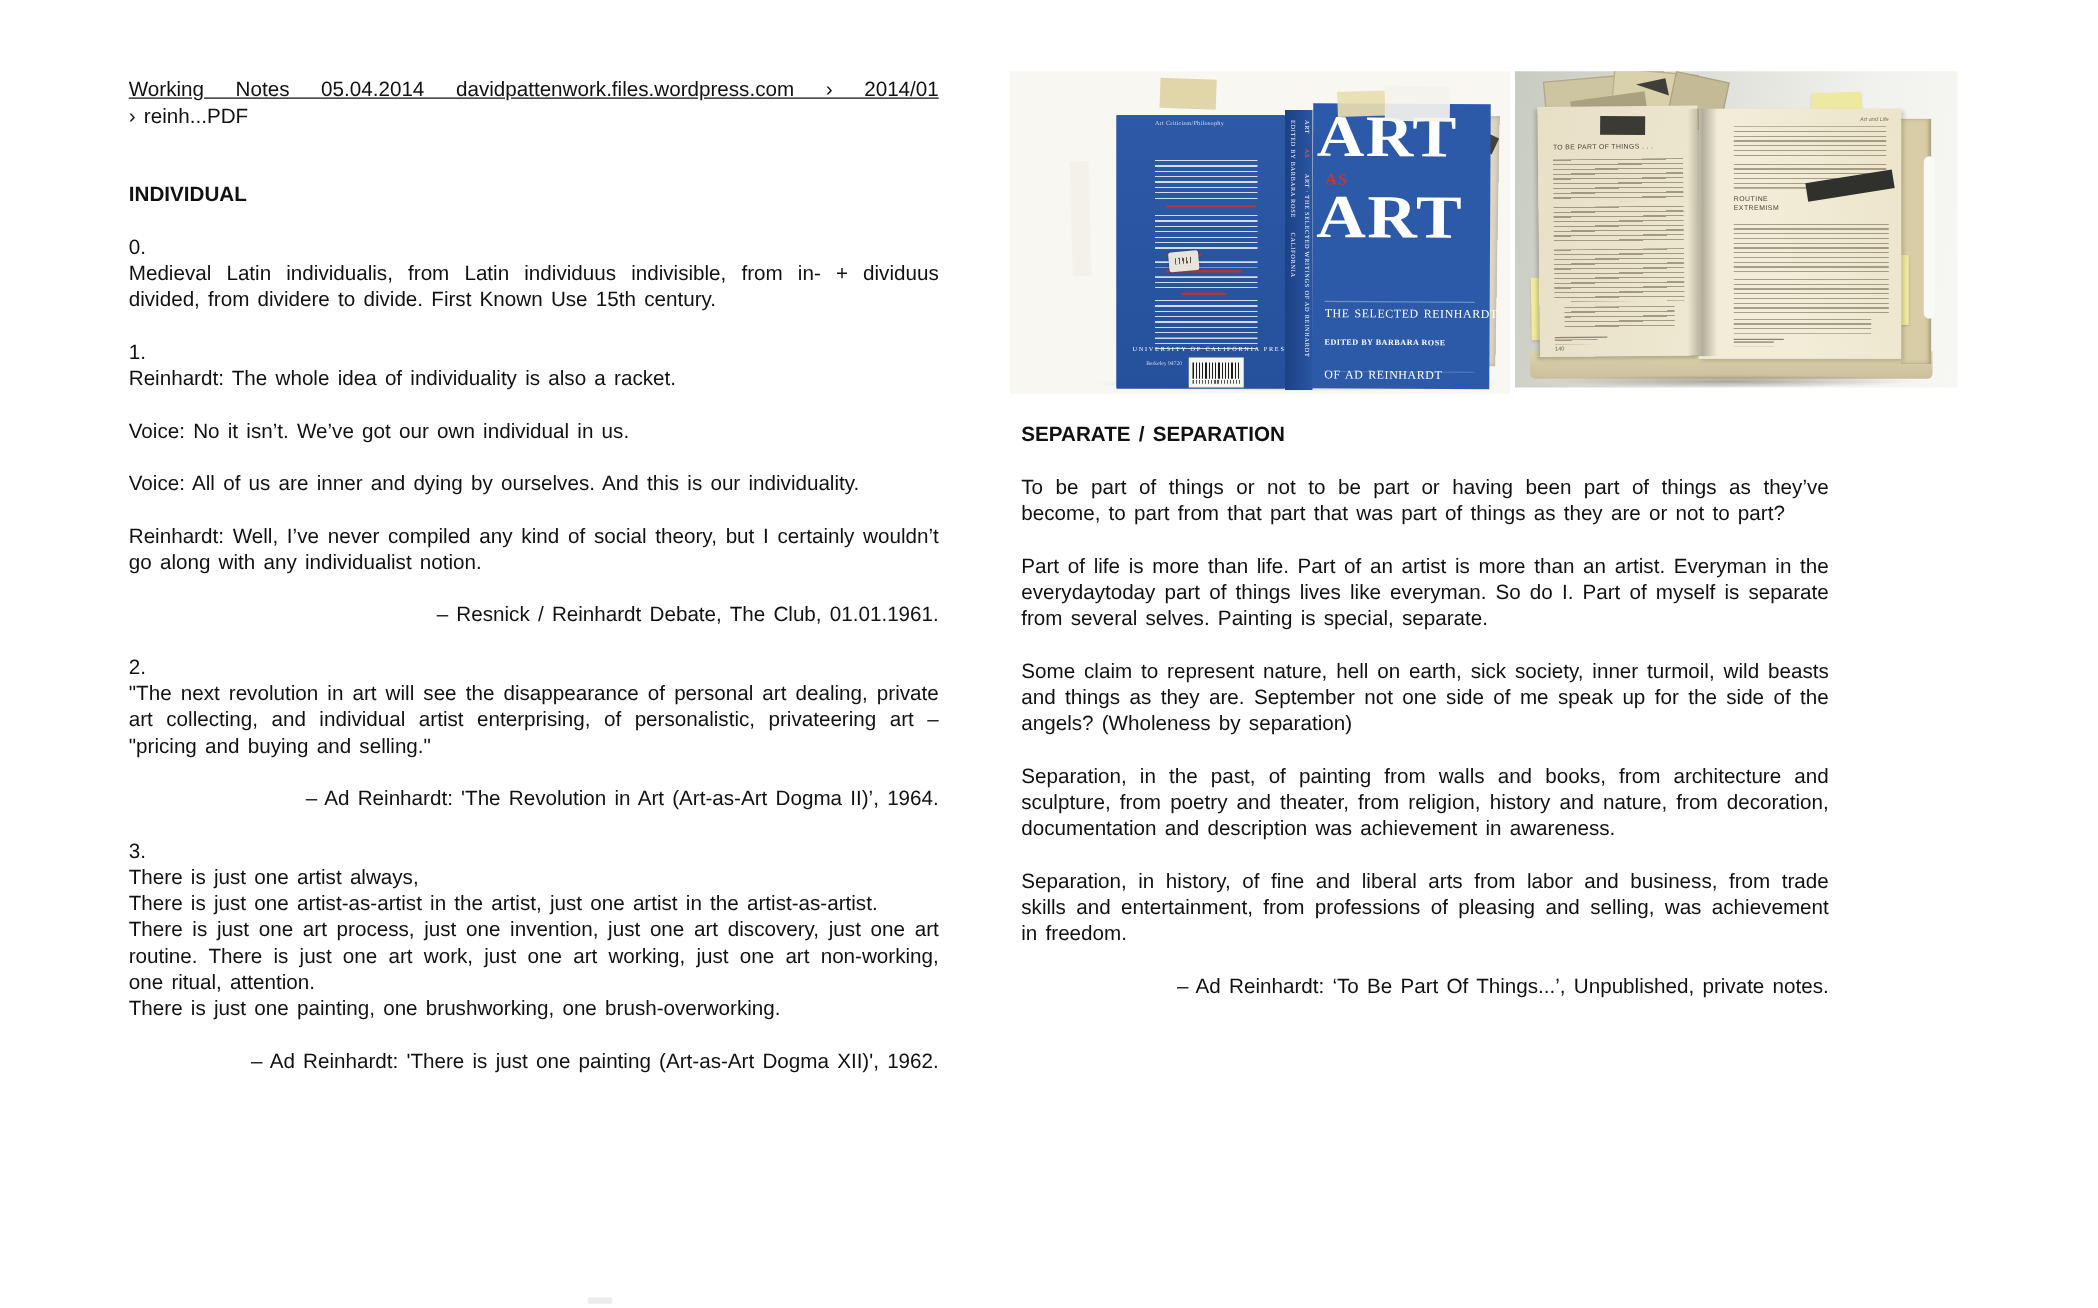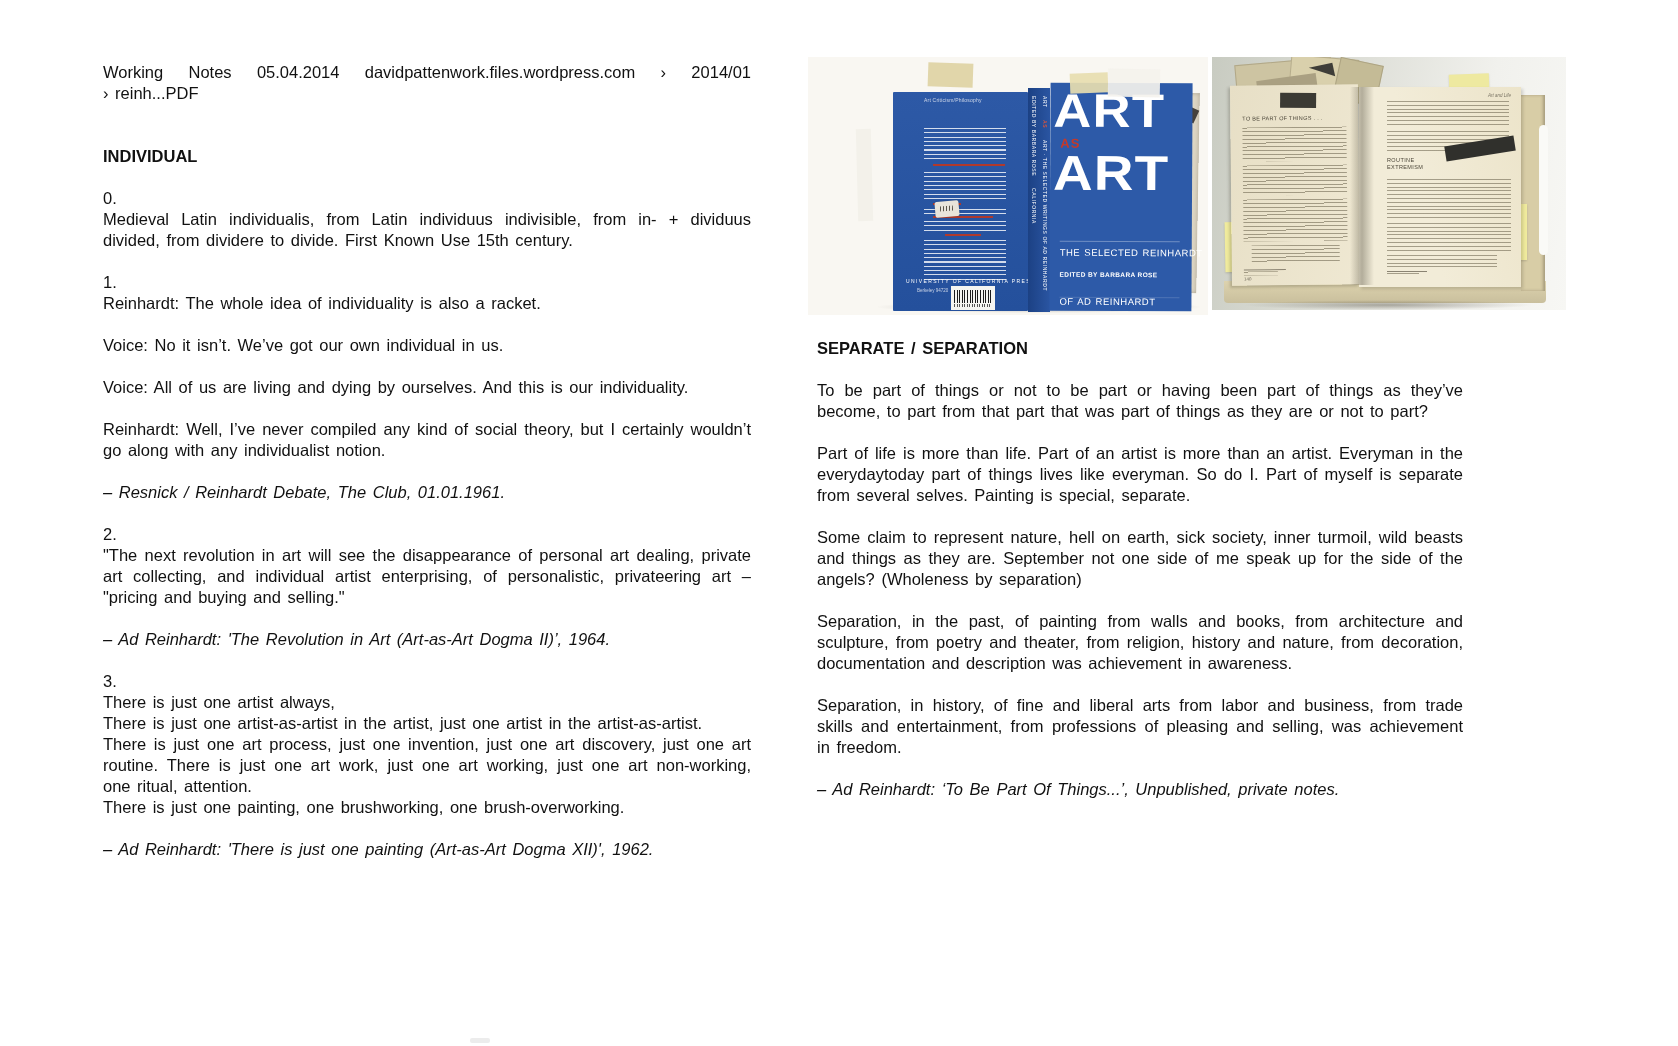--- a/index.html
+++ b/index.html
@@ -5,30 +5,30 @@
   html,body{margin:0;padding:0;}
   body{
     width:1678px;height:1046px;position:relative;overflow:hidden;
     background:#ffffff;color:#111;
     font-family:"Liberation Sans","DejaVu Sans",sans-serif;
   }
   .col{position:absolute;font-size:16.5px;line-height:21px;word-spacing:2px;}
   #left-col{left:103px;top:62px;width:648px;}
   #right-col{left:817px;top:338px;width:646px;}
   .justified{text-align:justify;}
-  .force-last{text-align:justify;text-align-last:justify;}
+  .force-last{text-align:justify;text-align-last:justify;text-decoration:underline;}
   .gap{margin-top:21px;}
   .gap2{margin-top:42px;}
   .title{font-weight:bold;}
-  .cite{font-style:italic;}
+  .cite{text-align:right;}
 
   
   #photos{position:absolute;left:808px;top:57px;width:760px;height:262px;}
   .ph{position:absolute;overflow:hidden;}
-  #photo-jacket{left:0;top:0;width:400px;height:258px;background:#f9f7f2;}
+  #photo-jacket{left:0;top:0;width:400px;height:258px;background:#f9f7f2;font-family:Liberation Serif, serif;}
   #photo-book{left:404px;top:0;width:354px;height:253px;
     background:linear-gradient(100deg,#c8cbc1 0%,#dfe0d9 40%,#f1f1ed 72%,#f7f7f4 100%);}
 
   .abs{position:absolute;}
 
   
   .jacket-shadow{left:70px;top:244px;width:322px;height:12px;
     background:radial-gradient(ellipse at center,rgba(90,85,72,.45),rgba(90,85,72,0) 72%);}
   .back-cover{left:85px;top:35px;width:135px;height:219px;
     background:linear-gradient(180deg,#2d59a6,#24509c);border-radius:1px;}
@@ -125,21 +125,21 @@
     <div>0.</div>
     <div class="justified">Medieval Latin individualis, from Latin individuus indivisible, from in- + dividuus divided, from dividere to divide. First Known Use 15th century.</div>
   </div>
 
   <div class="gap">
     <div>1.</div>
     <div class="justified">Reinhardt: The whole idea of individuality is also a racket.</div>
   </div>
 
   <div class="gap justified">Voice: No it isn’t. We’ve got our own individual in us.</div>
-  <div class="gap justified">Voice: All of us are living and dying by ourselves. And this is our individuality.</div>
+  <div class="gap justified">Voice: All of us are inner and dying by ourselves. And this is our individuality.</div>
   <div class="gap justified">Reinhardt: Well, I’ve never compiled any kind of social theory, but I certainly wouldn’t go along with any individualist notion.</div>
   <div class="gap cite">– Resnick / Reinhardt Debate, The Club, 01.01.1961.</div>
 
   <div class="gap">
     <div>2.</div>
     <div class="justified">"The next revolution in art will see the disappearance of personal art dealing, private art collecting, and individual artist enterprising, of personalistic, privateering art – "pricing and buying and selling."</div>
   </div>
 
   <div class="gap cite">– Ad Reinhardt: 'The Revolution in Art (Art-as-Art Dogma II)’, 1964.</div>
 

